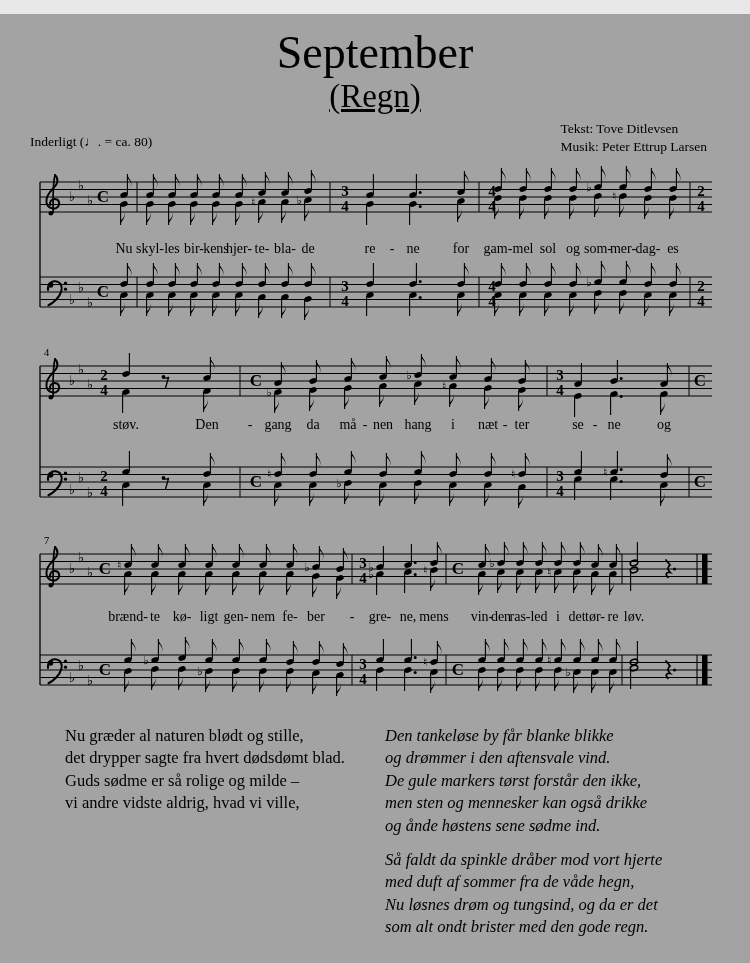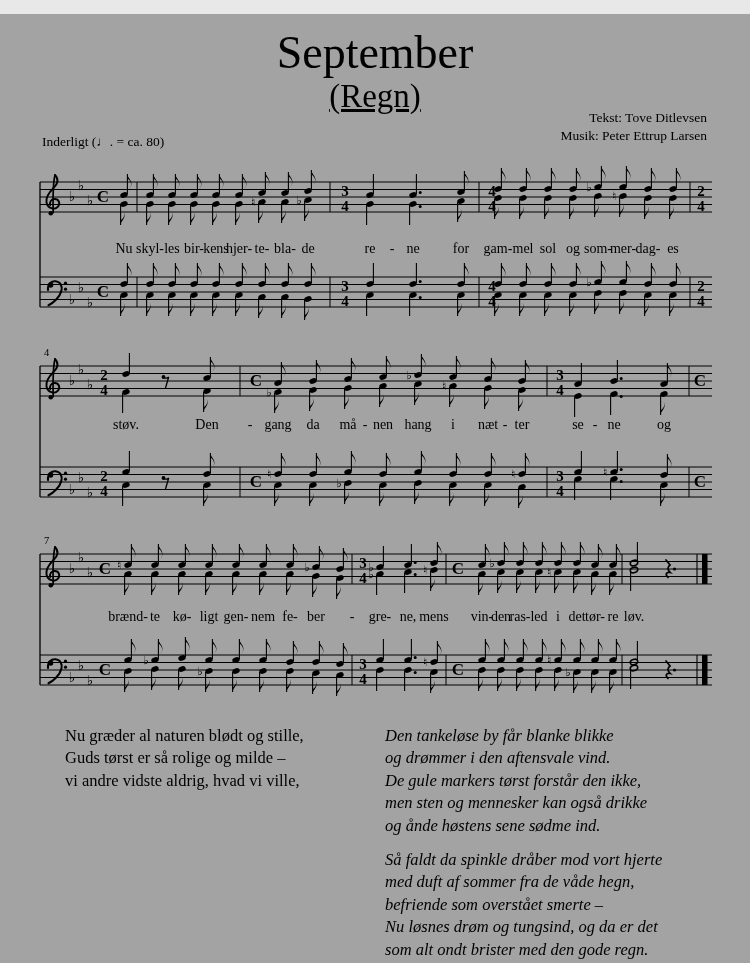--- a/index.html
+++ b/index.html
@@ -11,25 +11,25 @@
   }
   .title{
     position:absolute;top:14px;left:0;width:100%;
     text-align:center;font-size:46px;line-height:1.1;font-weight:normal;
   }
   .subtitle{
     position:absolute;top:64px;left:0;width:100%;
     text-align:center;font-size:33px;line-height:1.1;font-weight:normal;text-decoration:underline;
   }
   .credits{
-    position:absolute;top:95px;right:43px;
-    text-align:right;font-size:13.5px;line-height:18px;
+    position:absolute;top:106px;right:43px;
+    font-size:13.5px;line-height:18px;
   }
   .tempo{
-    position:absolute;top:120px;left:42px;
+    position:absolute;top:120px;left:30px;
     font-size:13.5px;
     font-family:"Liberation Serif","DejaVu Sans",serif;
   }
   svg.score{position:absolute;left:0;top:0;width:750px;height:963px;}
   .poem-col{
     position:absolute;top:711px;width:310px;
     font-size:16.5px;line-height:22.4px;
   }
   .poem-col.left{left:65px;}
   .poem-col.right{left:385px;width:335px;font-style:italic;}
@@ -1111,35 +1111,35 @@
           <circle cx="674.5" cy="555" r="1.6" fill="#000"></circle>
           <path d="M 666,647 l 4,5 c -3,2.5 -2.7,4.5 0.3,7.5 c -4.3,-1 -5.3,2 -2.3,5" stroke="#000" stroke-width="1.7" fill="none" stroke-linecap="round"></path>
           <circle cx="674.5" cy="656" r="1.6" fill="#000"></circle>
         </g>
       </g>
     </svg>
 
   <div class="poem-col left">
     <div class="stanza">
       <div class="pline">Nu græder al naturen blødt og stille,</div>
-      <div class="pline">Guds tørst er så rolige og milde –</div>
+      <div class="pline">det drypper sagte fra hvert dødsdømt blad.</div>
+      <div class="pline">Guds sødme er så rolige og milde –</div>
       <div class="pline">vi andre vidste aldrig, hvad vi ville,</div>
     </div>
   </div>
 
   <div class="poem-col right">
     <div class="stanza">
       <div class="pline">Den tankeløse by får blanke blikke</div>
       <div class="pline">og drømmer i den aftensvale vind.</div>
       <div class="pline">De gule markers tørst forstår den ikke,</div>
       <div class="pline">men sten og mennesker kan også drikke</div>
       <div class="pline">og ånde høstens sene sødme ind.</div>
     </div>
     <div class="stanza">
       <div class="pline">Så faldt da spinkle dråber mod vort hjerte</div>
       <div class="pline">med duft af sommer fra de våde hegn,</div>
-      <div class="pline">befriende som overstået smerte –</div>
       <div class="pline">Nu løsnes drøm og tungsind, og da er det</div>
       <div class="pline">som alt ondt brister med den gode regn.</div>
     </div>
   </div>
 
 </div>
 
 </body></html>

